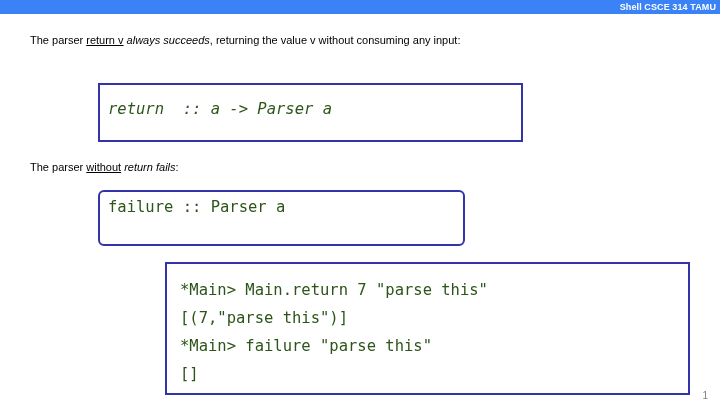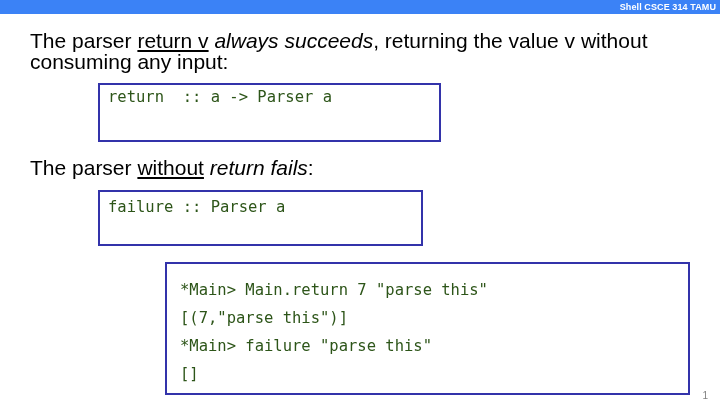--- a/index.html
+++ b/index.html
@@ -41,21 +41,21 @@
   #slide-body {
     position: absolute;
     top: 14px;
     left: 0;
     width: 720px;
     height: 391px;
   }
 
   .prose {
     position: absolute;
-    font-size: 21px;
+    font-size: 11px;
     color: #000000;
     line-height: 21px;
     font-family: "Liberation Sans", sans-serif;
   }
   .prose .u { text-decoration: underline; }
   .prose .i { font-style: italic; }
 
   #para-return {
     left: 30px;
     top: 16px;
@@ -82,30 +82,32 @@
     font-family: "DejaVu Sans Mono", "Liberation Mono", monospace;
     font-size: 15.5px;
     line-height: 25px;
     color: #2d5519;
     white-space: pre;
   }
 
   #code-box-return {
     left: 98px;
     top: 69px;
-    width: 343px;
+    width: 425px;
     height: 59px;
-    padding: 0 0 0 8px;
+    padding: 12px 0 0 8px;
+    font-style: italic;
   }
   #code-box-failure {
     left: 98px;
     top: 176px;
-    width: 325px;
+    width: 367px;
     height: 56px;
     padding: 3px 0 0 8px;
+    border-radius: 6px;
   }
   #code-box-example {
     left: 165px;
     top: 248px;
     width: 525px;
     height: 133px;
     padding: 12px 0 0 13px;
   }
   #code-box-example .code-line {
     line-height: 28px;

